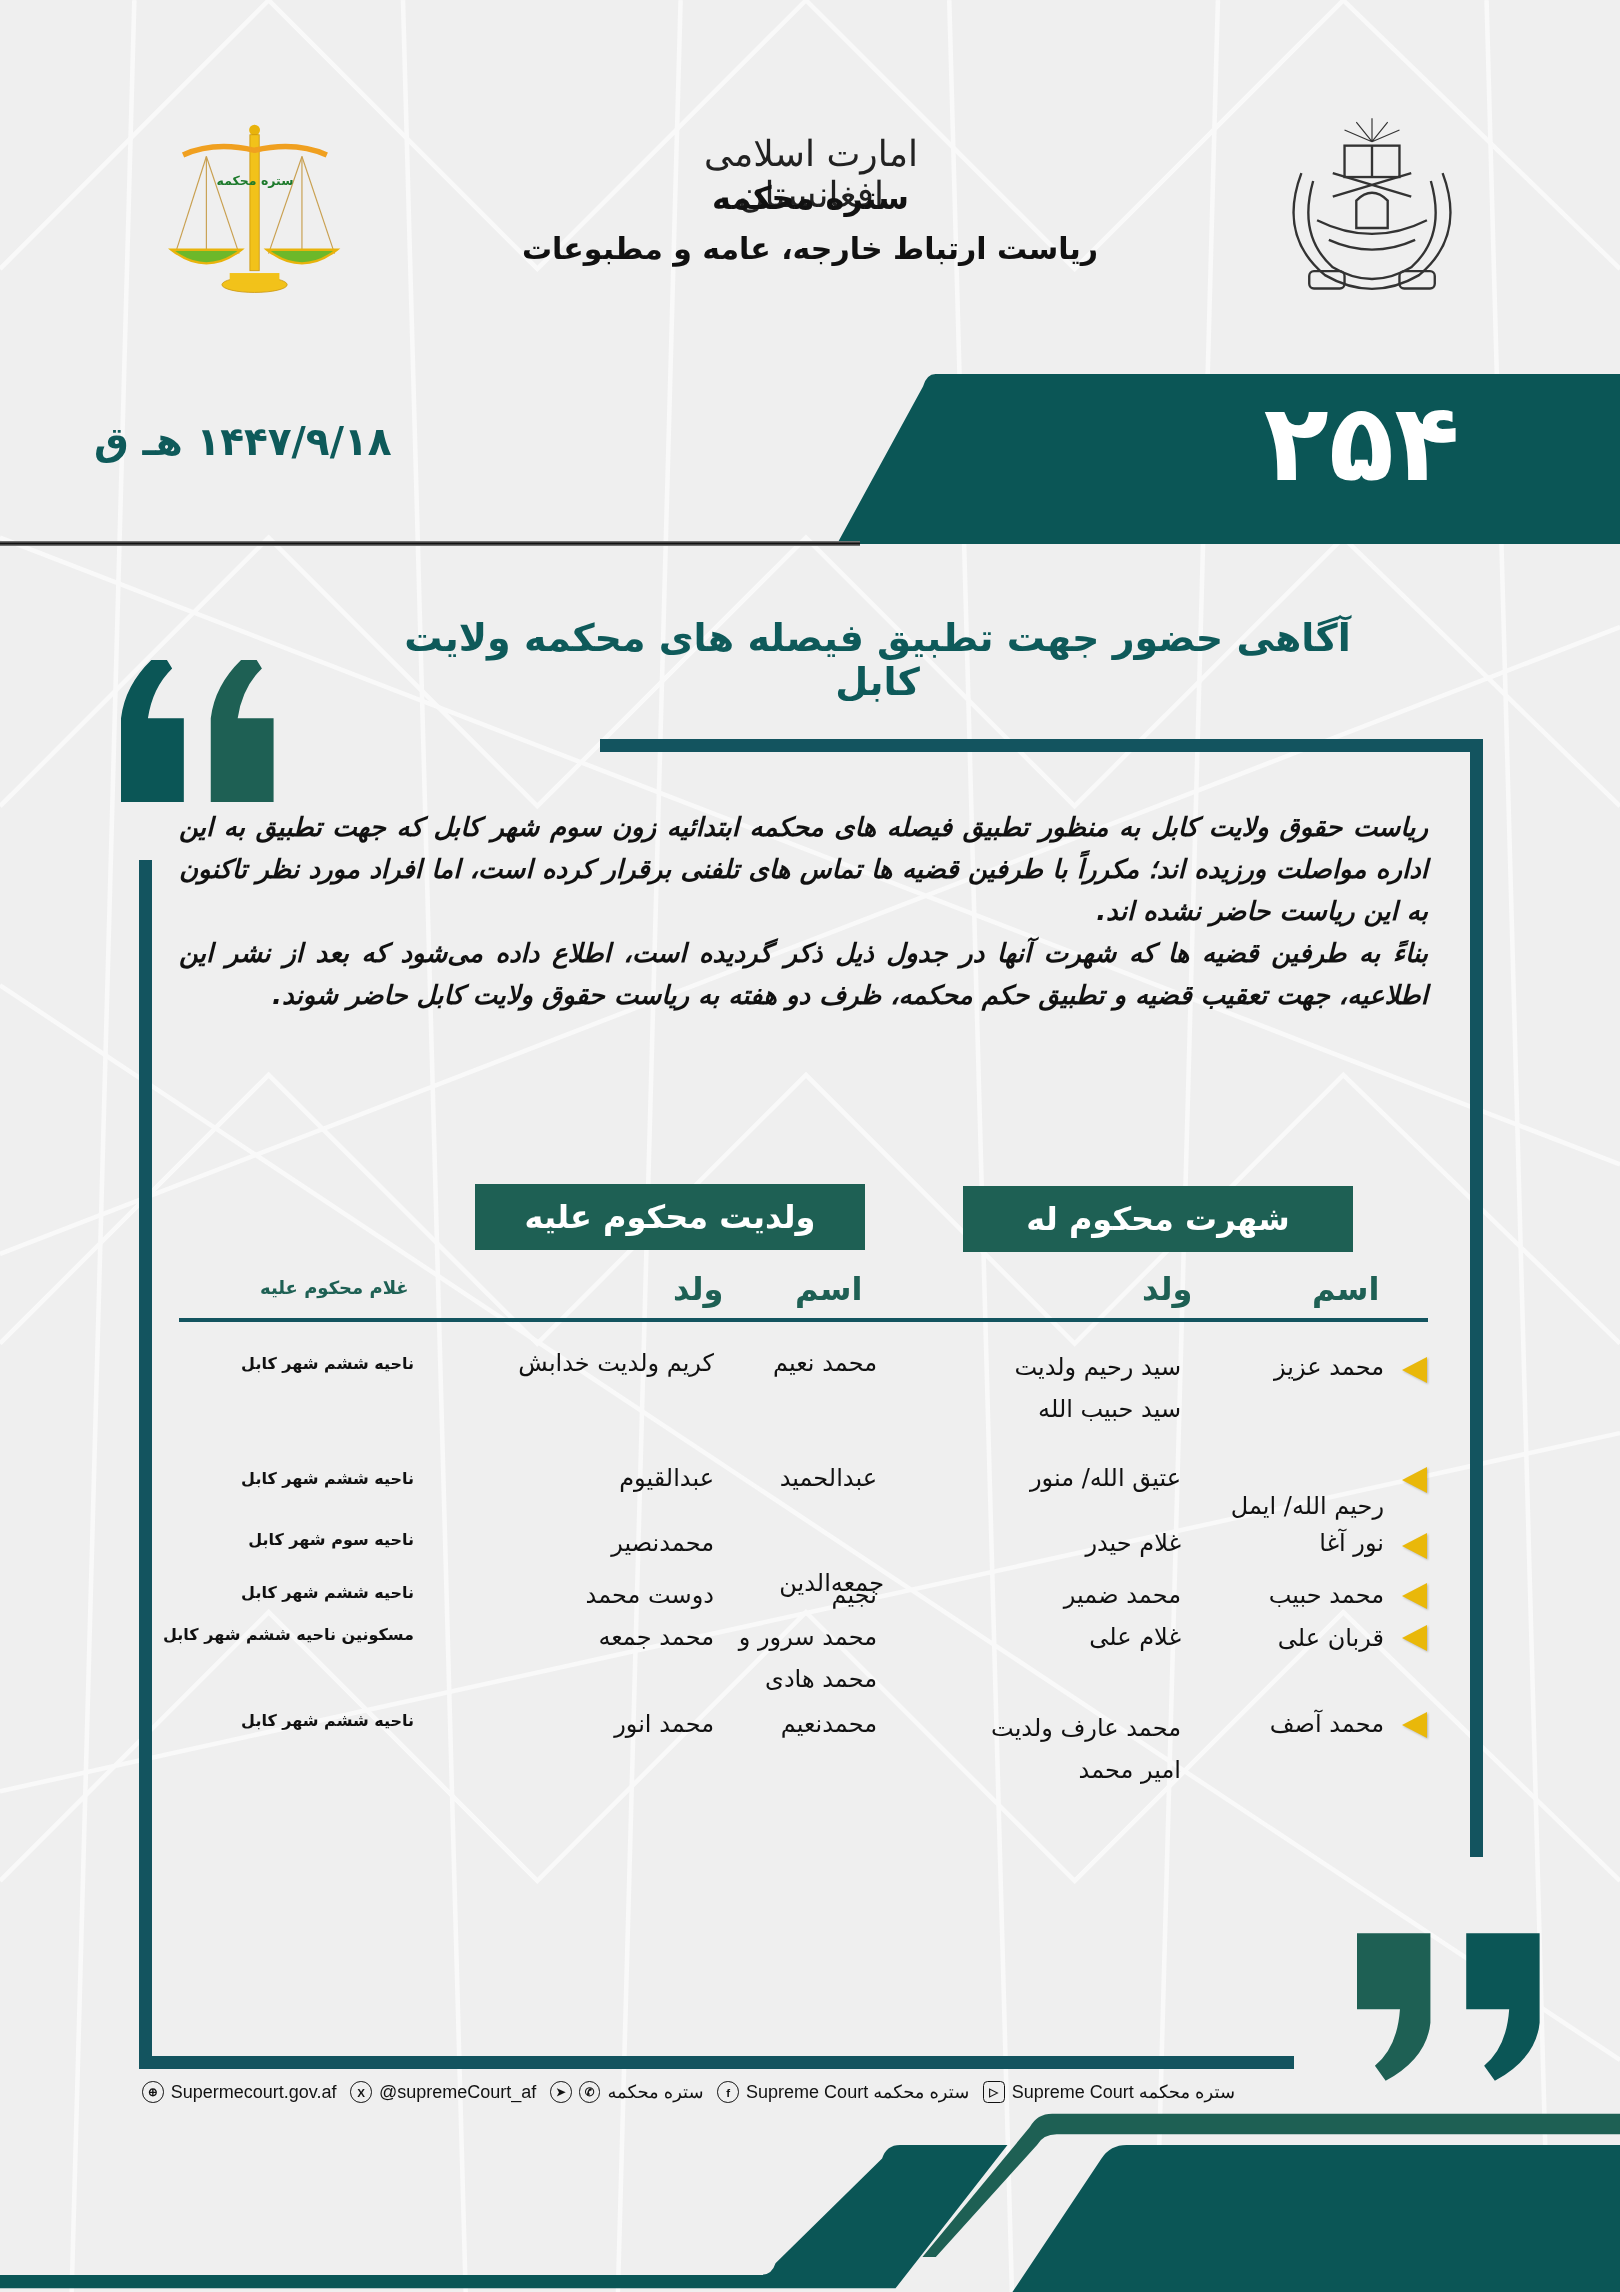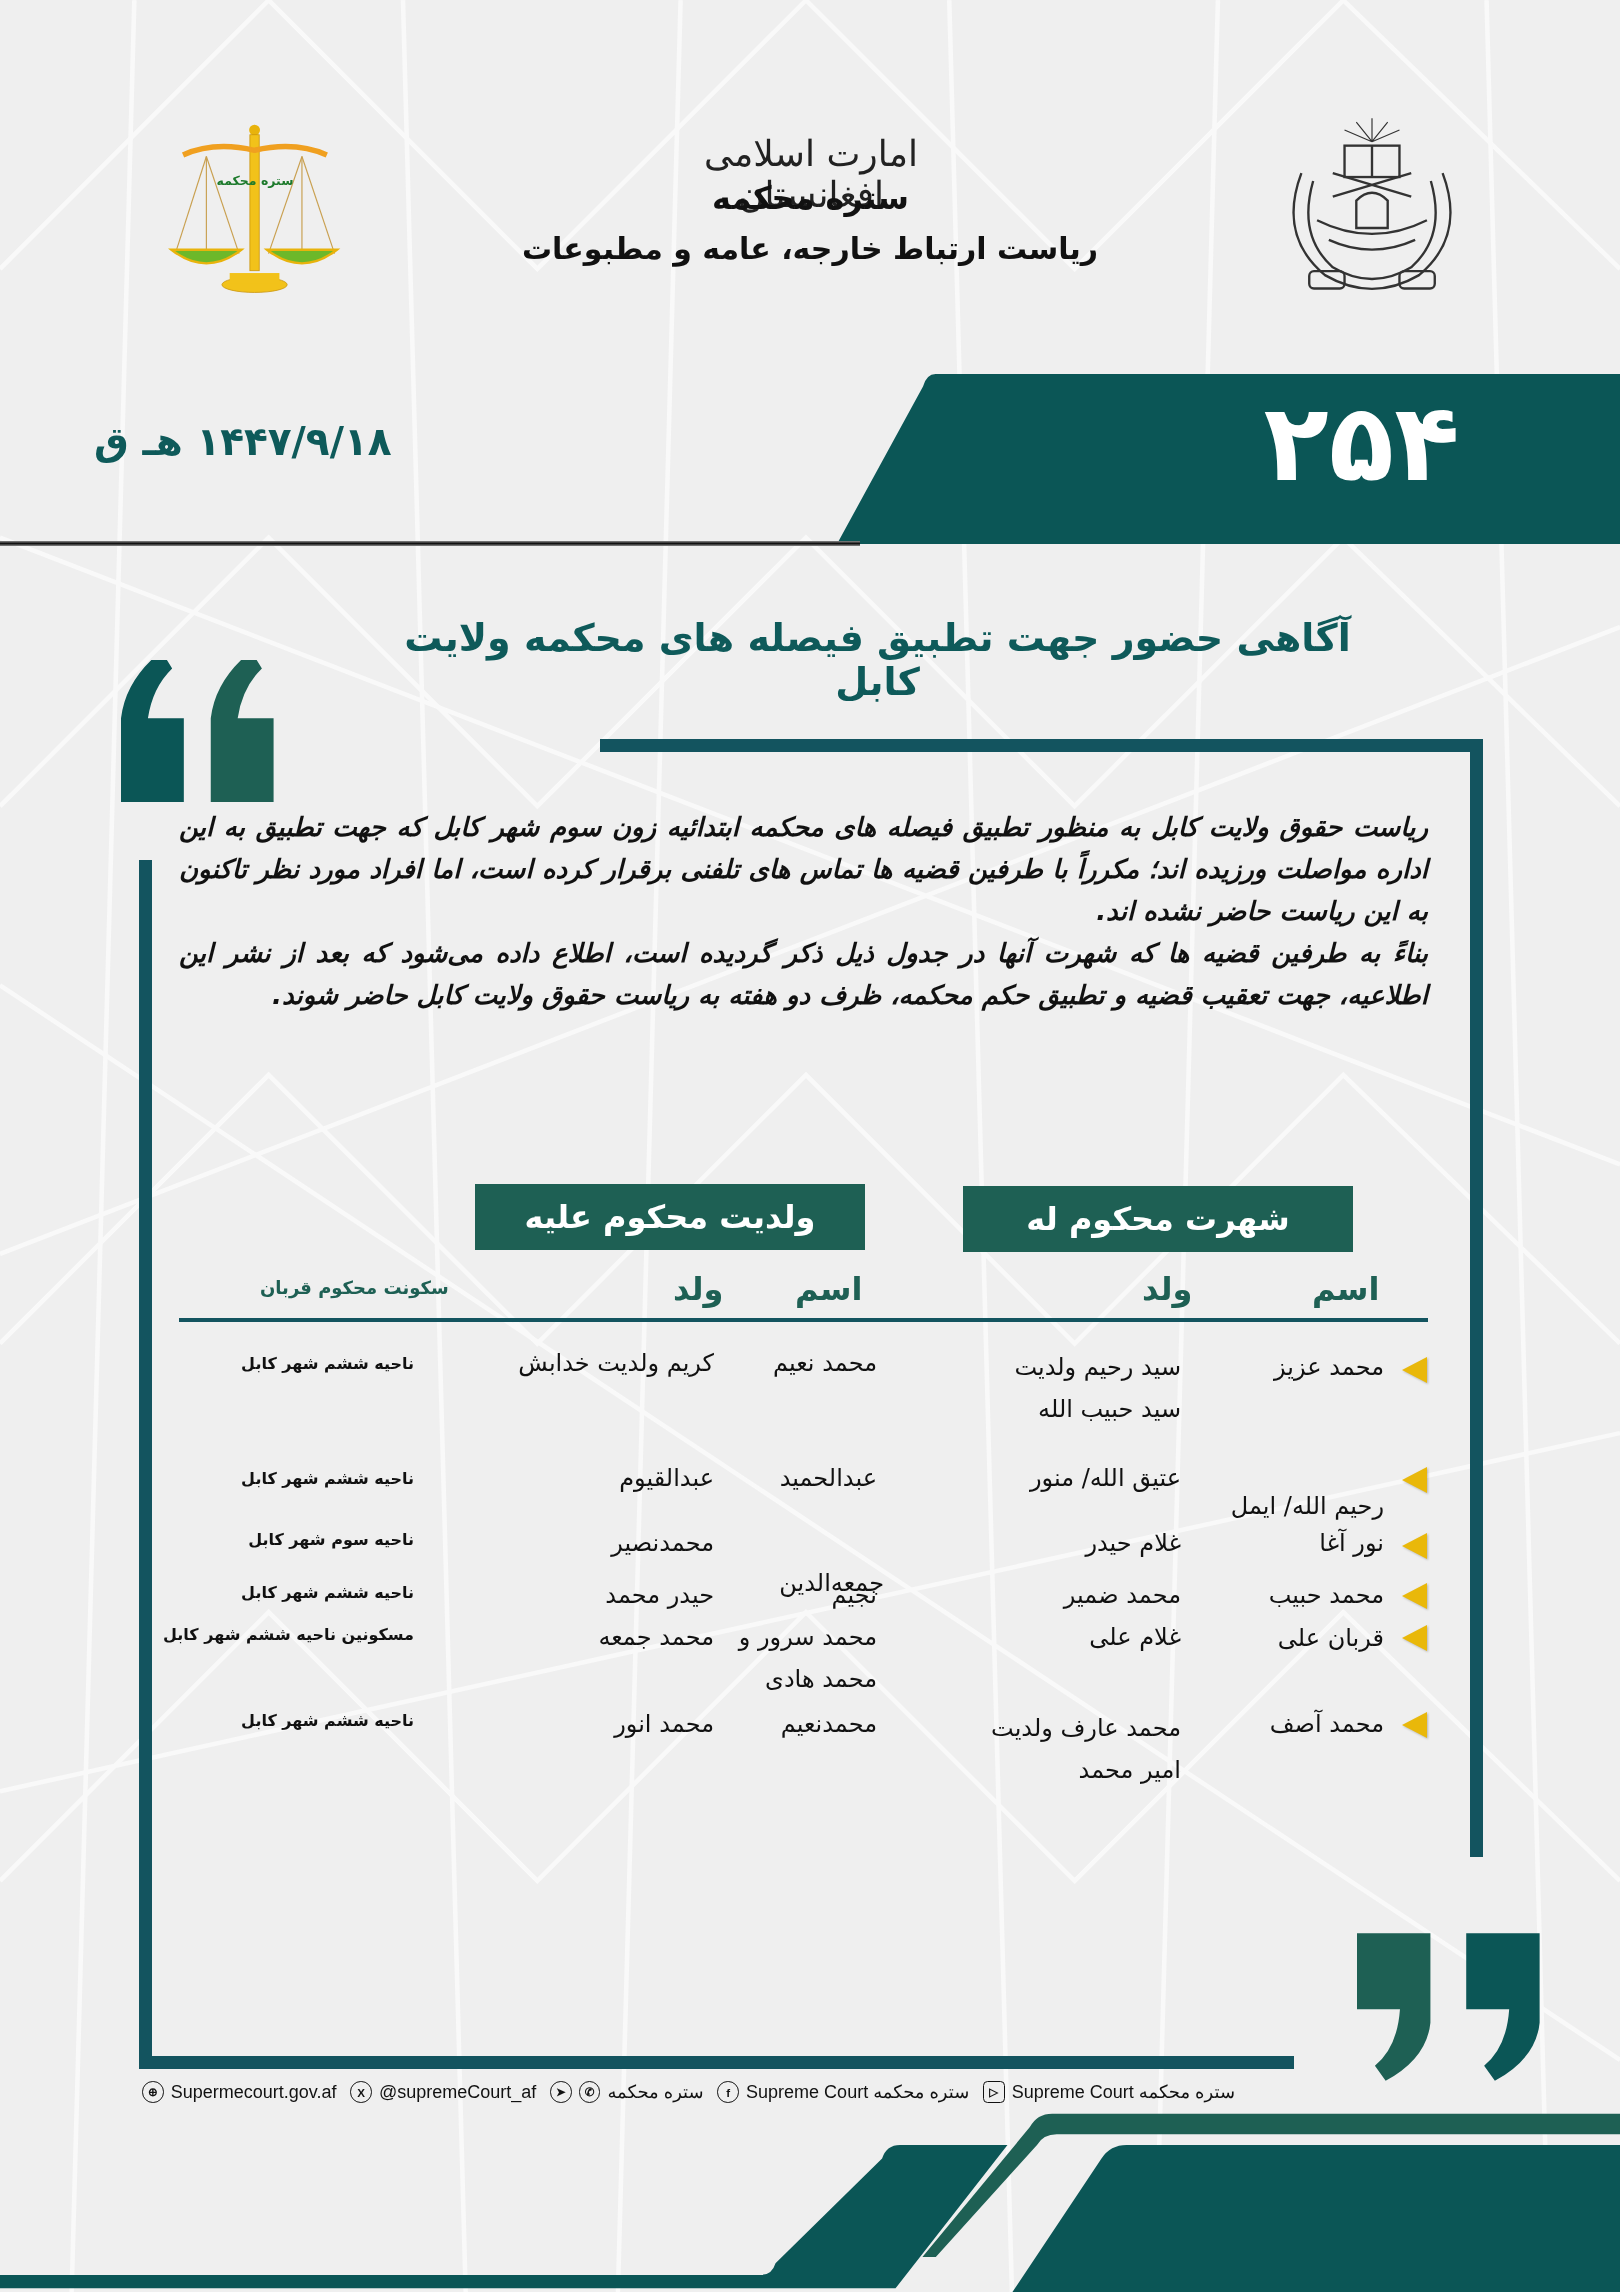--- a/index.html
+++ b/index.html
@@ -148,21 +148,21 @@
   <p>بناءً به طرفین قضیه ها که شهرت آنها در جدول ذیل ذکر گردیده است، اطلاع داده می‌شود که بعد از نشر این اطلاعیه، جهت تعقیب قضیه و تطبیق حکم محکمه، ظرف دو هفته به ریاست حقوق ولایت کابل حاضر شوند.</p>
 </div>
 
 <div class="abs layer sec-box sec-plaintiff">شهرت محکوم له</div>
 <div class="abs layer sec-box sec-defendant">ولدیت محکوم علیه</div>
 
 <div class="abs layer col-h" style="left:1312px;">اسم</div>
 <div class="abs layer col-h" style="left:1142px;">ولد</div>
 <div class="abs layer col-h" style="left:795px;">اسم</div>
 <div class="abs layer col-h" style="left:673px;">ولد</div>
-<div class="abs layer col-h-small" style="left:260px;">سکونت محکوم قربان</div>
+<div class="abs layer col-h-small" style="left:260px;">غلام محکوم علیه</div>
 <div class="abs layer table-rule"></div>
 
 <div>
 
   <div class="abs layer marker" style="top:1357px;left:1402px;"></div>
   <div class="abs layer cell" style="top:1346px;right:236px;">محمد عزیز</div>
   <div class="abs layer cell" style="top:1346px;right:439px;text-align:right;">سید رحیم ولدیت
 سید حبیب الله</div>
   <div class="abs layer cell" style="top:1342px;right:743px;">محمد نعیم</div>
   <div class="abs layer cell" style="top:1342px;right:906px;">کریم ولدیت خدابش</div>
@@ -179,21 +179,21 @@
   <div class="abs layer cell" style="top:1522px;right:236px;">نور آغا</div>
   <div class="abs layer cell" style="top:1522px;right:439px;">غلام حیدر</div>
   <div class="abs layer cell" style="top:1522px;right:736px;margin-top:40px;">جمعه‌الدین</div>
   <div class="abs layer cell" style="top:1522px;right:906px;">محمدنصیر</div>
   <div class="abs layer cell-res" style="top:1530px;right:1206px;">ناحیه سوم شهر کابل</div>
 
   <div class="abs layer marker" style="top:1583px;left:1402px;"></div>
   <div class="abs layer cell" style="top:1574px;right:236px;">محمد حبیب</div>
   <div class="abs layer cell" style="top:1574px;right:439px;">محمد ضمیر</div>
   <div class="abs layer cell" style="top:1574px;right:743px;">نجیم</div>
-  <div class="abs layer cell" style="top:1574px;right:906px;">حیدر محمد</div>
+  <div class="abs layer cell" style="top:1574px;right:906px;">دوست محمد</div>
   <div class="abs layer cell-res" style="top:1583px;right:1206px;">ناحیه ششم شهر کابل</div>
 
   <div class="abs layer marker" style="top:1625px;left:1402px;"></div>
   <div class="abs layer cell" style="top:1617px;right:236px;">قربان علی</div>
   <div class="abs layer cell" style="top:1616px;right:439px;">غلام علی</div>
   <div class="abs layer cell" style="top:1616px;right:743px;text-align:right;">محمد سرور و
 محمد هادی</div>
   <div class="abs layer cell" style="top:1616px;right:906px;">محمد جمعه</div>
   <div class="abs layer cell-res" style="top:1625px;right:1206px;">مسکونین ناحیه ششم شهر کابل</div>
 

